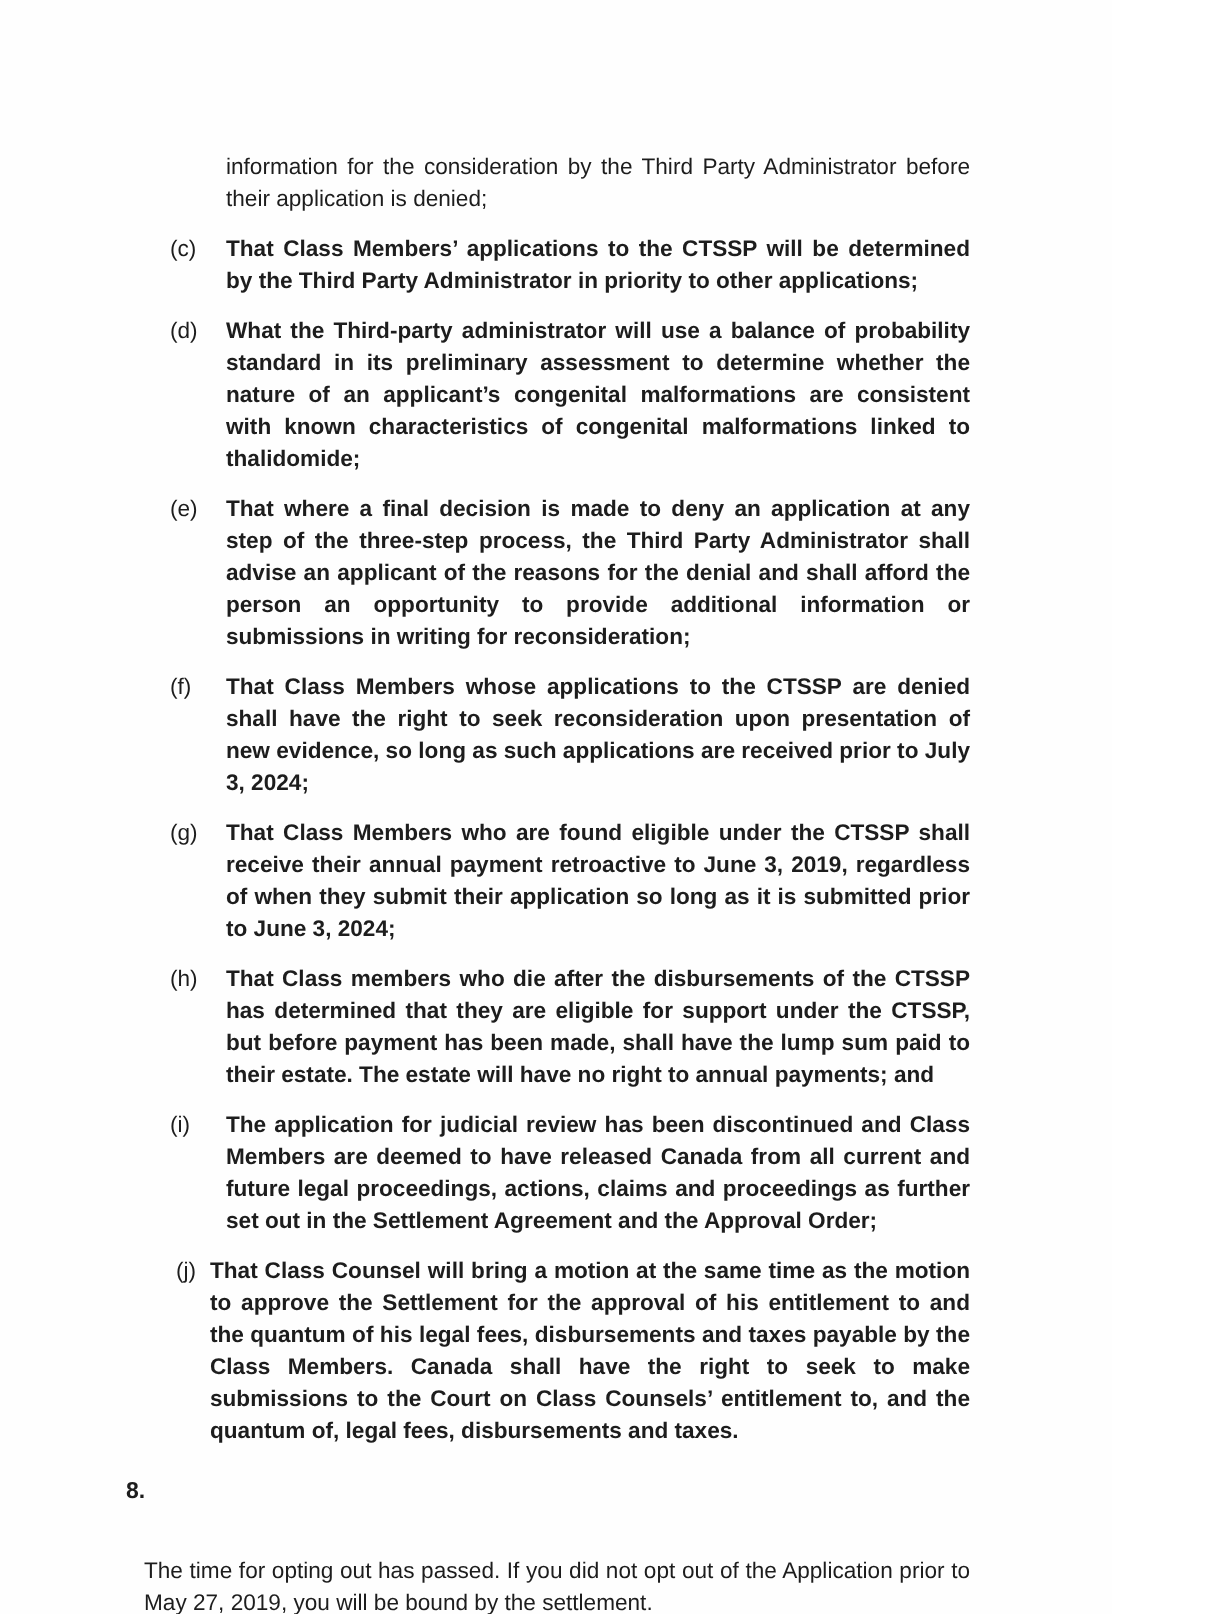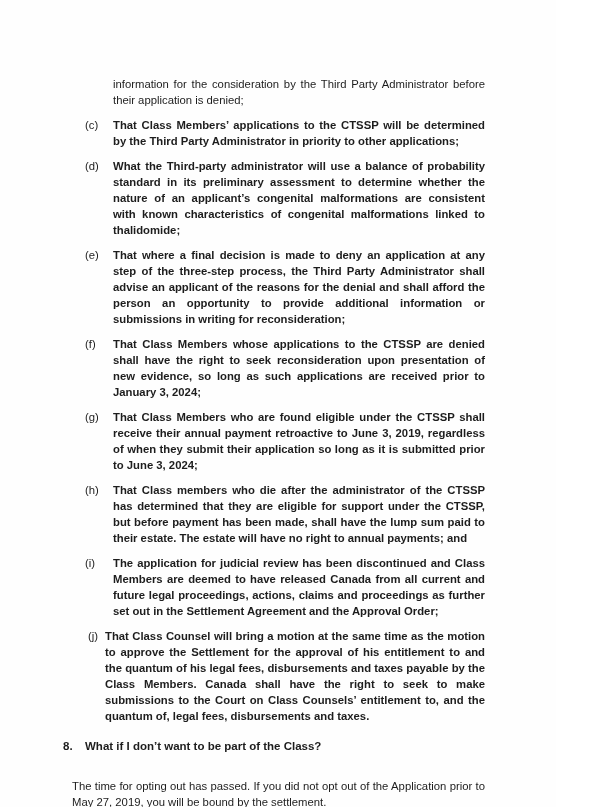--- a/index.html
+++ b/index.html
@@ -79,43 +79,42 @@
     <span class="text">What the Third-party administrator will use a balance of probability standard in its preliminary assessment to determine whether the nature of an applicant’s congenital malformations are consistent with known characteristics of congenital malformations linked to thalidomide;</span>
   </div>
 
   <div class="item">
     <span class="label">(e)</span>
     <span class="text">That where a final decision is made to deny an application at any step of the three-step process, the Third Party Administrator shall advise an applicant of the reasons for the denial and shall afford the person an opportunity to provide additional information or submissions in writing for reconsideration;</span>
   </div>
 
   <div class="item">
     <span class="label">(f)</span>
-    <span class="text">That Class Members whose applications to the CTSSP are denied shall have the right to seek reconsideration upon presentation of new evidence, so long as such applications are received prior to January 3, 2024;</span>
+    <span class="text">That Class Members whose applications to the CTSSP are denied shall have the right to seek reconsideration upon presentation of new evidence, so long as such applications are received prior to July 3, 2024;</span>
   </div>
 
   <div class="item">
     <span class="label">(g)</span>
     <span class="text">That Class Members who are found eligible under the CTSSP shall receive their annual payment retroactive to June 3, 2019, regardless of when they submit their application so long as it is submitted prior to June 3, 2024;</span>
   </div>
 
   <div class="item">
     <span class="label">(h)</span>
-    <span class="text">That Class members who die after the administrator of the CTSSP has determined that they are eligible for support under the CTSSP, but before payment has been made, shall have the lump sum paid to their estate. The estate will have no right to annual payments; and</span>
+    <span class="text">That Class members who die after the disbursements of the CTSSP has determined that they are eligible for support under the CTSSP, but before payment has been made, shall have the lump sum paid to their estate. The estate will have no right to annual payments; and</span>
   </div>
 
   <div class="item">
     <span class="label">(i)</span>
     <span class="text">The application for judicial review has been discontinued and Class Members are deemed to have released Canada from all current and future legal proceedings, actions, claims and proceedings as further set out in the Settlement Agreement and the Approval Order;</span>
   </div>
 
   <div class="item tight">
     <span class="label">(j)</span>
     <span class="text">That Class Counsel will bring a motion at the same time as the motion to approve the Settlement for the approval of his entitlement to and the quantum of his legal fees, disbursements and taxes payable by the Class Members. Canada shall have the right to seek to make submissions to the Court on Class Counsels’ entitlement to, and the quantum of, legal fees, disbursements and taxes.</span>
   </div>
 
   <div class="heading">
     <span class="num">8.</span>
-    <span>What if I don’t want to be part of the Class?</span>
   </div>
 
   <p class="para closing">The time for opting out has passed. If you did not opt out of the Application prior to May 27, 2019, you will be bound by the settlement.</p>
 
 </div>
 
 </body></html>

